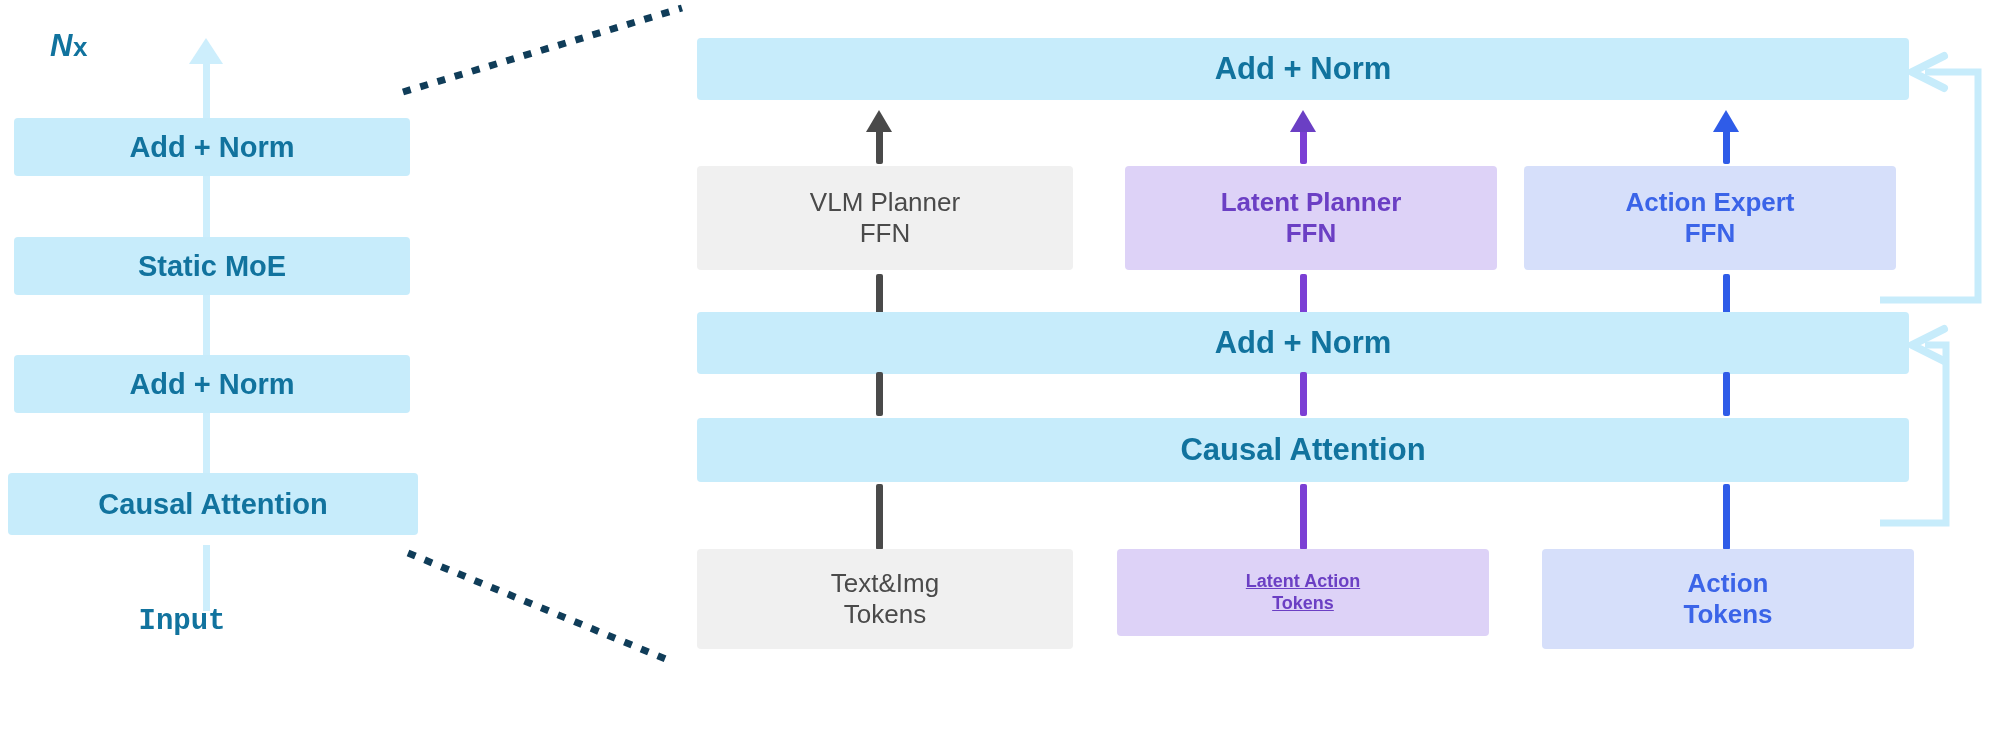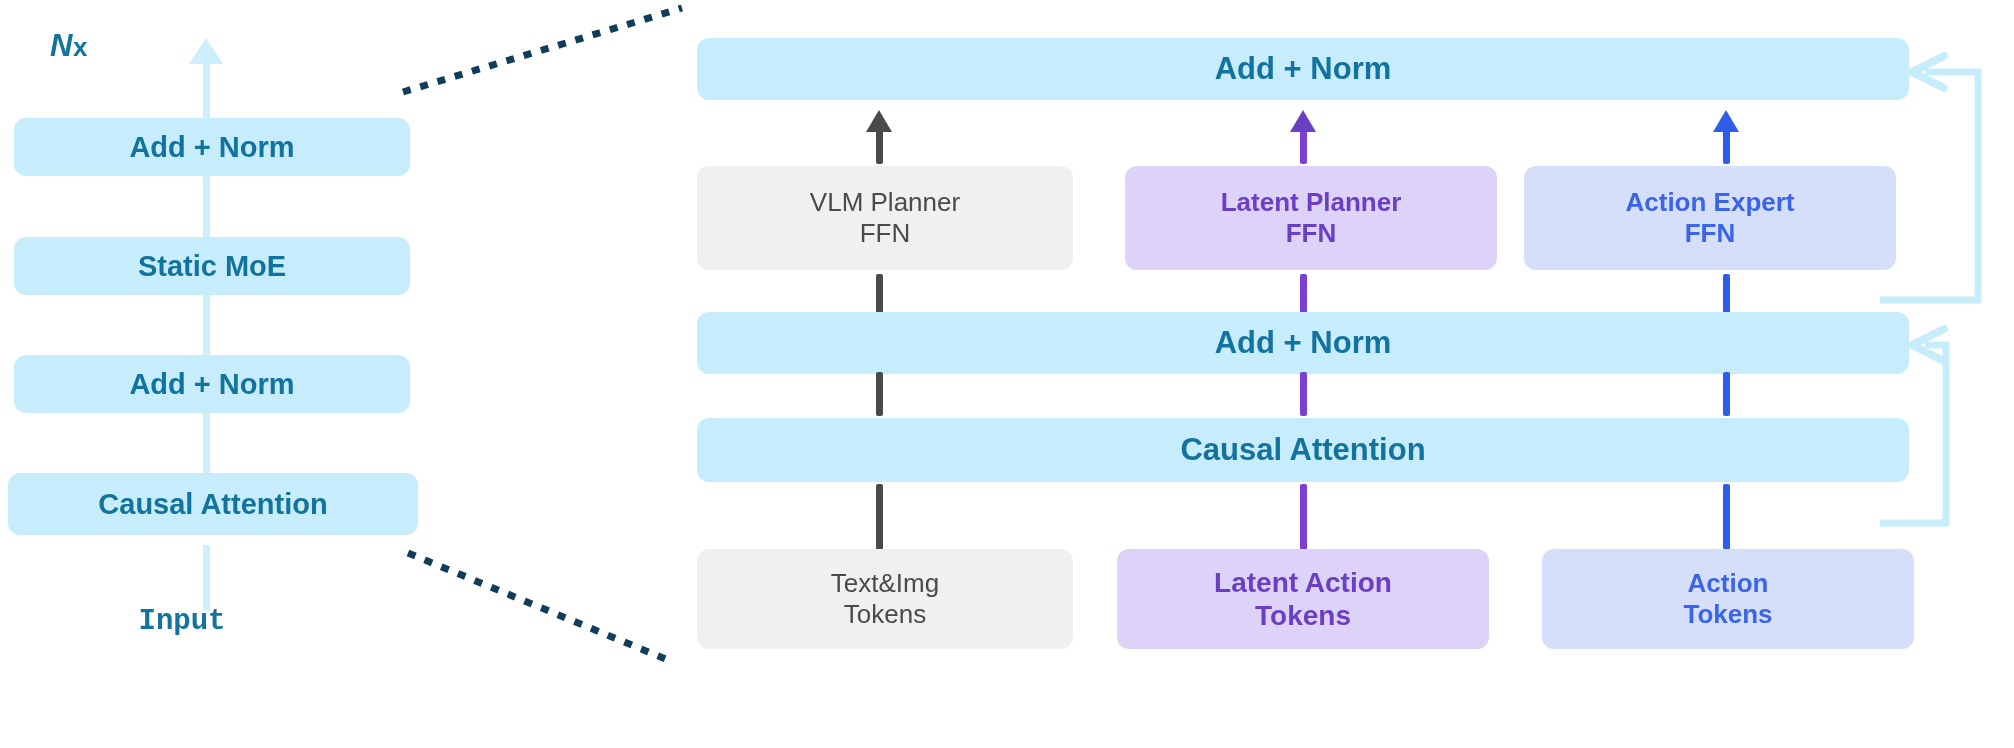--- a/index.html
+++ b/index.html
@@ -14,21 +14,21 @@
     position: relative;
     width: 2014px;
     height: 748px;
     background: #ffffff;
     overflow: hidden;
   }
 
   
   .blk {
     position: absolute;
-    border-radius: 12px;
+    border-radius: 4px;
     display: flex;
     align-items: center;
     justify-content: center;
     text-align: center;
     line-height: 1.18;
     box-sizing: border-box;
     white-space: pre-line;
   }
 
   
@@ -173,21 +173,21 @@
 
   <div class="blk cyan" style="left:697px; top:418px; width:1212px; height:64px; font-size:31px;">Causal Attention</div>
 
   <div class="rail dark" style="left:876px;  top:484px; width:7px; height:66px;"></div>
   <div class="rail violet" style="left:1300px; top:484px; width:7px; height:66px;"></div>
   <div class="rail royal" style="left:1723px; top:484px; width:7px; height:66px;"></div>
 
   <div class="blk gray" style="left:697px; top:549px; width:376px; height:100px; font-size:26px;">Text&amp;Img
 Tokens</div>
 
-  <div class="blk purple" style="left:1117px; top:549px; width:372px; height:100px; font-size:28px;">Latent Action
+  <div class="blk purple" style="left:1117px; top:549px; width:372px; height:87px; font-size:18px;text-decoration:underline;">Latent Action
 Tokens</div>
 
   <div class="blk blue" style="left:1542px; top:549px; width:372px; height:100px; font-size:26px;">Action
 Tokens</div>
 
   <svg class="overlay" viewBox="0 0 2014 748">
 
     <line x1="403" y1="92" x2="682" y2="8" stroke="#103d59" stroke-width="7" stroke-linecap="butt" stroke-dasharray="8 10"></line>
     <line x1="408" y1="553" x2="668" y2="660" stroke="#103d59" stroke-width="7" stroke-linecap="butt" stroke-dasharray="8 10"></line>
 

